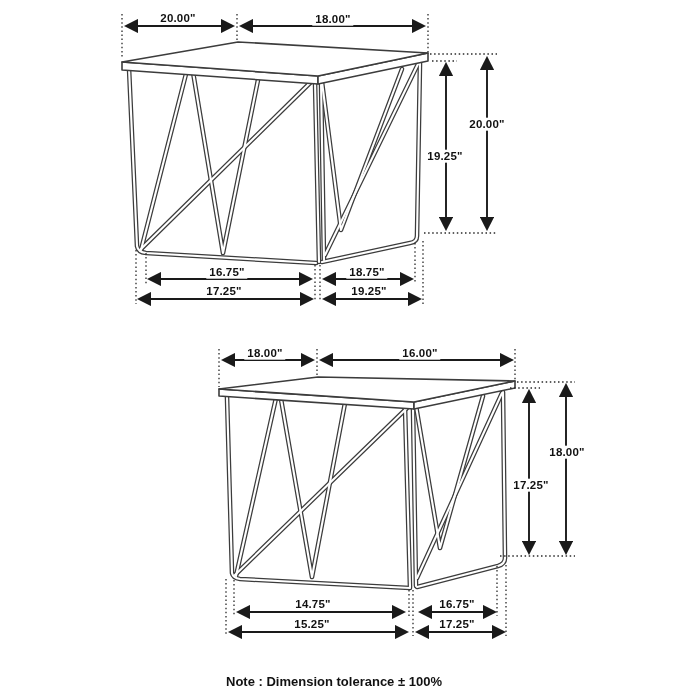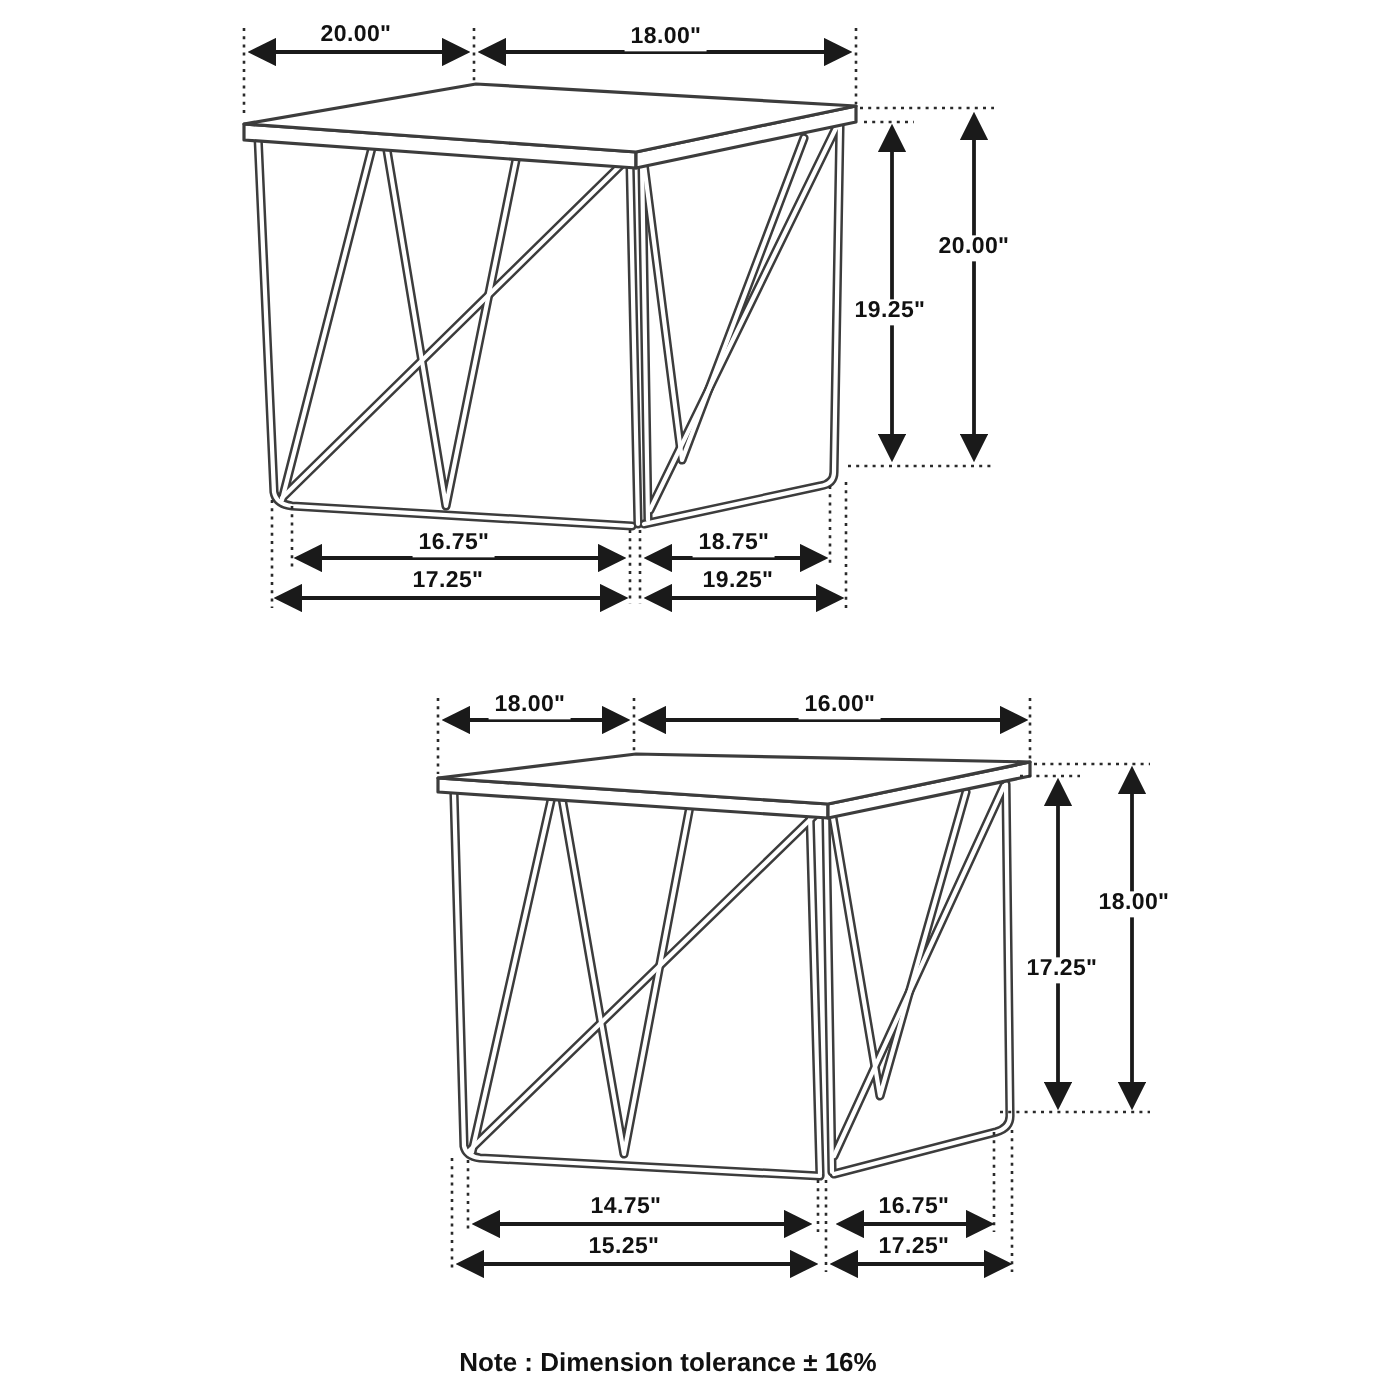--- a/index.html
+++ b/index.html
@@ -140,15 +140,15 @@
 
   <div class="dim-label" style="left:265px;top:353px;">18.00"</div>
   <div class="dim-label" style="left:420px;top:353px;">16.00"</div>
   <div class="dim-label" style="left:567px;top:452px;">18.00"</div>
   <div class="dim-label" style="left:531px;top:485px;">17.25"</div>
   <div class="dim-label" style="left:313px;top:604px;">14.75"</div>
   <div class="dim-label" style="left:457px;top:604px;">16.75"</div>
   <div class="dim-label" style="left:312px;top:624px;">15.25"</div>
   <div class="dim-label" style="left:457px;top:624px;">17.25"</div>
 
-  <div class="note-label" style="left:334px;top:681px;">Note : Dimension tolerance ± 16%</div>
+  <div class="note-label" style="left:334px;top:681px;">Note : Dimension tolerance ± 100%</div>
 
 </div>
 
 </body></html>

